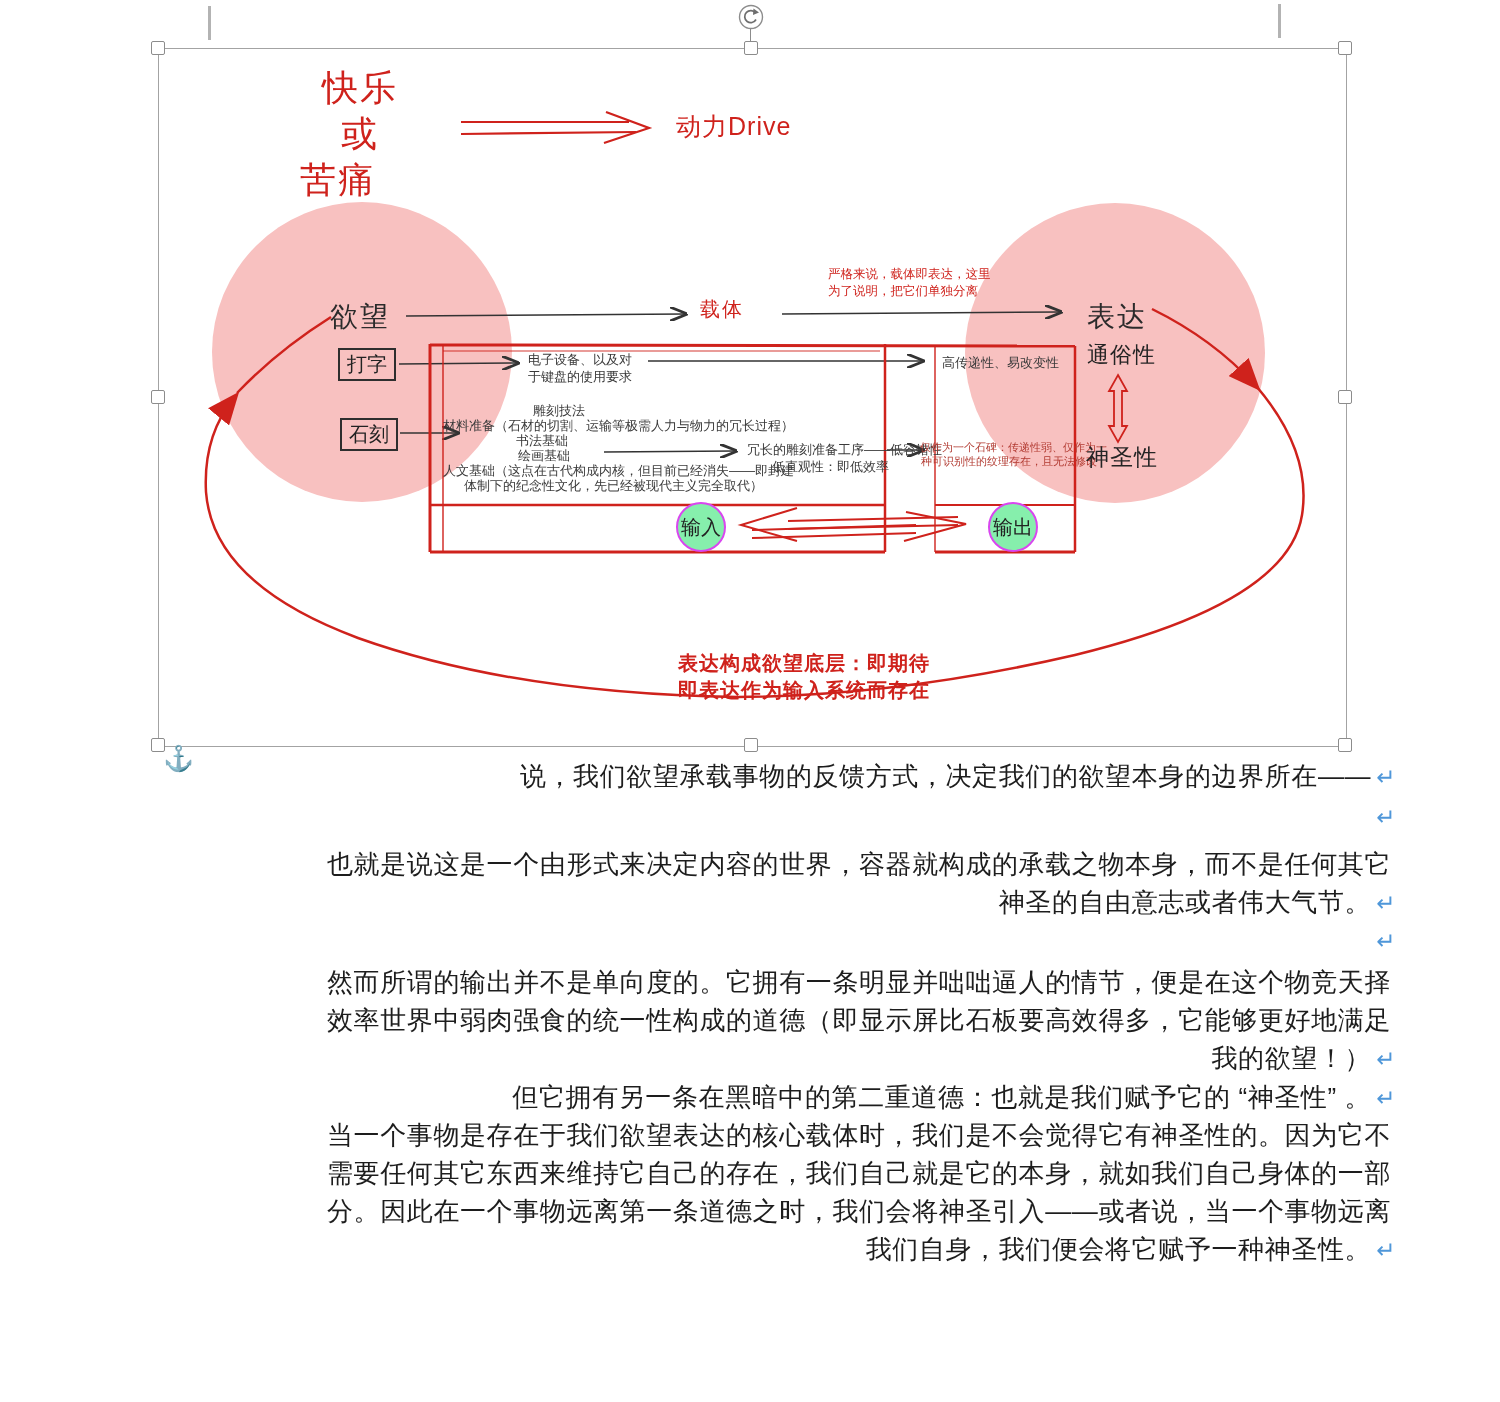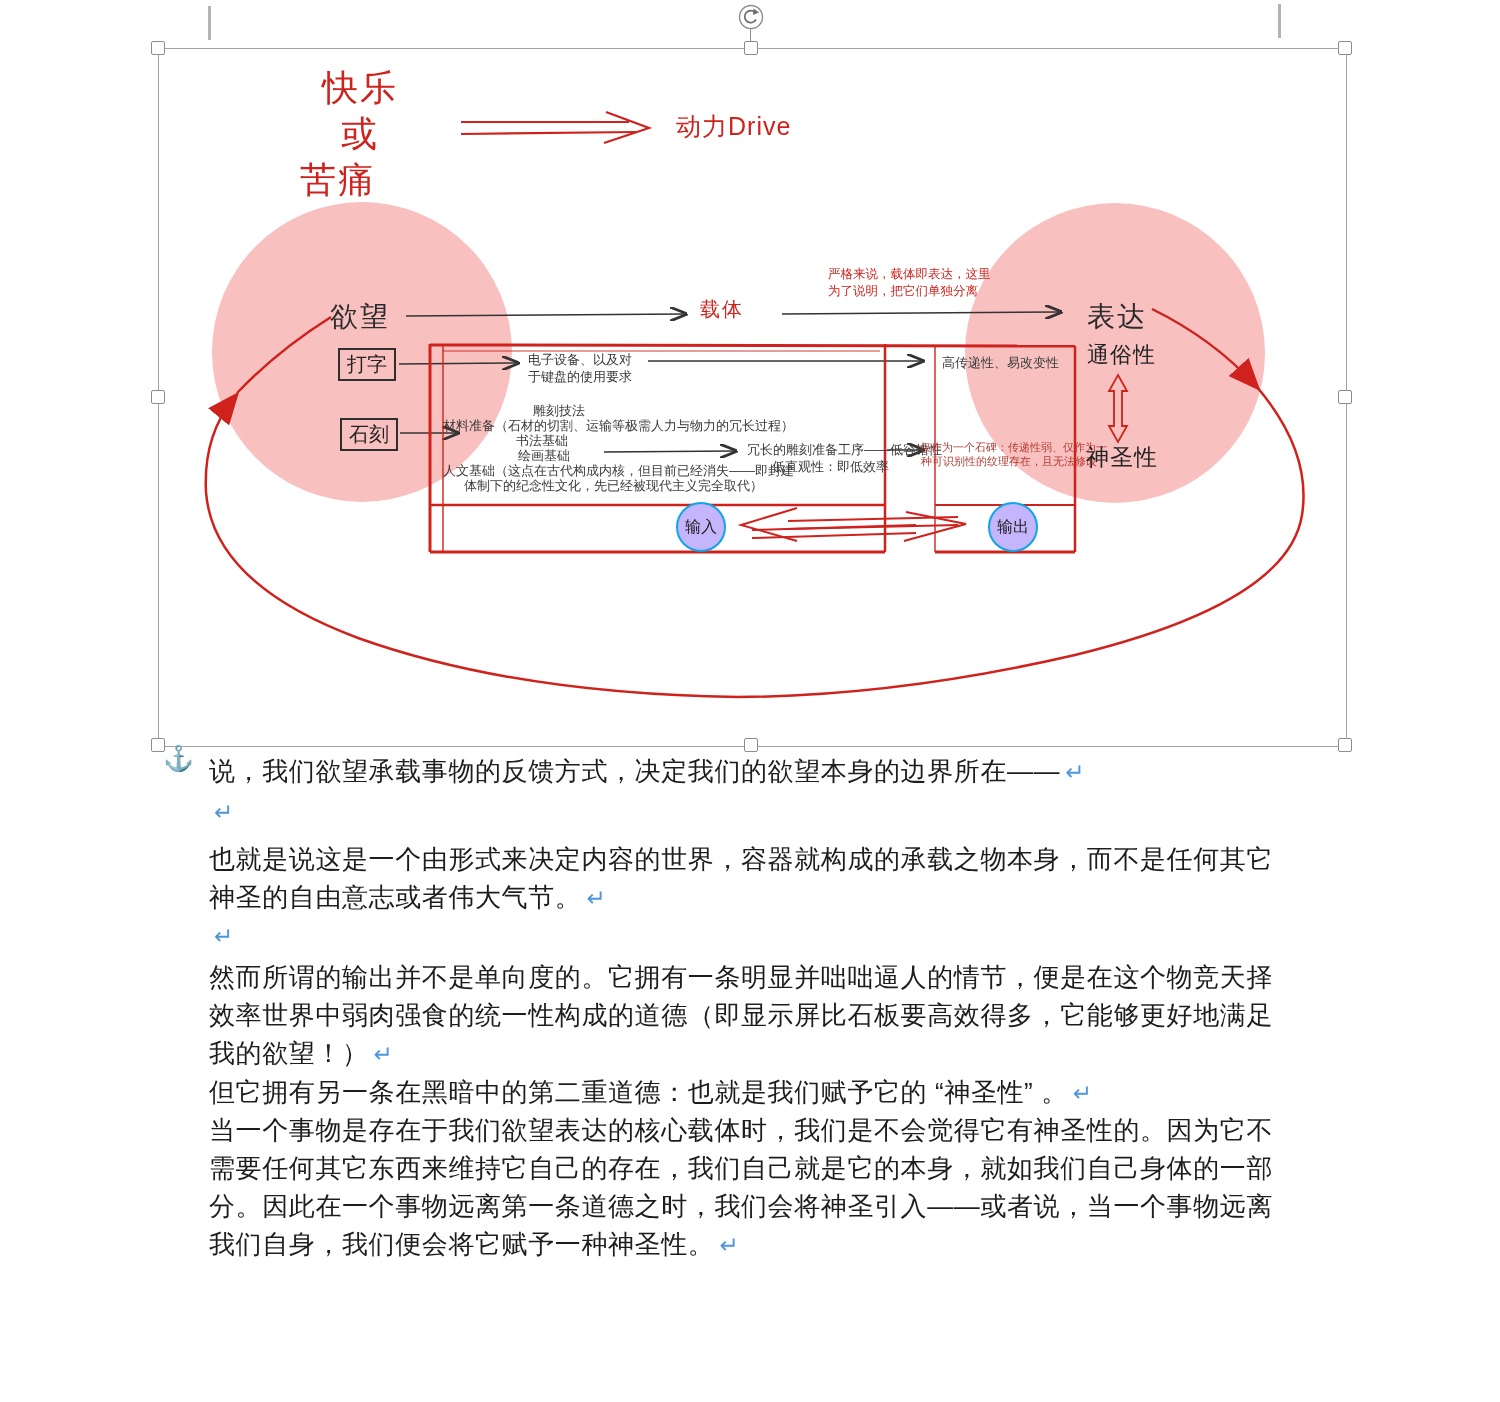--- a/index.html
+++ b/index.html
@@ -13,25 +13,25 @@
   .rot-stem{left:750px;top:29px;width:1px;height:13px;background:#8c8c8c;}
   .anchor{left:163px;top:746px;font-size:25px;color:#4a4a4a;line-height:1;}
   
   .red{color:#cf221c;}
   .ink{color:#2b2b2b;}
   .big-red{font-size:36px;letter-spacing:2px;}
   .node{font-size:28px;letter-spacing:2px;}
   .small{font-size:13px;line-height:15px;color:#3a3a3a;white-space:nowrap;}
   .note-sm{font-size:12.5px;line-height:17px;text-align:left;white-space:nowrap;}
   .labelbox{border:2px solid #2e2e2e;padding:1px 7px;font-size:20px;color:#222;background:transparent;}
-  .iocirc{width:46px;height:46px;border:2px solid #0ea5e9;border-radius:50%;display:flex;align-items:center;justify-content:center;font-size:16px;color:#222;background:#c4b5fd;}
+  .iocirc{width:46px;height:46px;border:2px solid #d946ef;border-radius:50%;display:flex;align-items:center;justify-content:center;font-size:20px;color:#222;background:#86efac;}
   .spec{font-size:22px;color:#242424;letter-spacing:1px;}
   .loopnote{font-size:20px;line-height:27px;font-weight:600;letter-spacing:1px;white-space:nowrap;}
   
-  .docline{left:209px;width:1180px;font-size:26px;line-height:38px;color:#1d1d1d;letter-spacing:0.6px;white-space:nowrap;}
+  .docline{left:216px;width:1180px;font-size:26px;line-height:48px;color:#1d1d1d;letter-spacing:0.6px;white-space:nowrap;text-align:right;}
   .ret{color:#4f97d9;font-size:23px;margin-left:5px;}
 </style>
 </head>
 <body>
 
 <div class="page">
 
   <svg class="abs" style="left:0;top:0" width="1500" height="760">
     <defs>
       <marker id="mblk" viewBox="0 0 10 8" refX="8" refY="4" markerWidth="11" markerHeight="9" orient="auto">
@@ -129,20 +129,24 @@
     <div>仅作为一个石碑：传递性弱、仅作为一</div>
     <div>种可识别性的纹理存在，且无法修改</div>
   </div>
 
   <div class="abs spec" style="left:1087px;top:340px">通俗性</div>
   <div class="abs spec" style="left:1086px;top:442px;font-size:23px">神圣性</div>
 
   <div class="abs iocirc" style="left:676px;top:502px">输入</div>
   <div class="abs iocirc" style="left:988px;top:502px">输出</div>
 
+  <div class="abs red loopnote" style="left:678px;top:650px">
+    <div>表达构成欲望底层：即期待</div>
+    <div>即表达作为输入系统而存在</div>
+  </div>
 
   <div class="abs tick" style="left:208px;top:6px"></div>
   <div class="abs tick" style="left:1278px;top:4px"></div>
 
   <div class="abs sel-frame"></div>
 
   <div class="abs rot-stem"></div>
   <div class="abs" style="left:738px;top:4px;width:26px;height:26px">
     <svg width="26" height="26">
       <circle cx="13" cy="13" r="11.5" fill="#fff" stroke="#8c8c8c" stroke-width="1.4"></circle>

